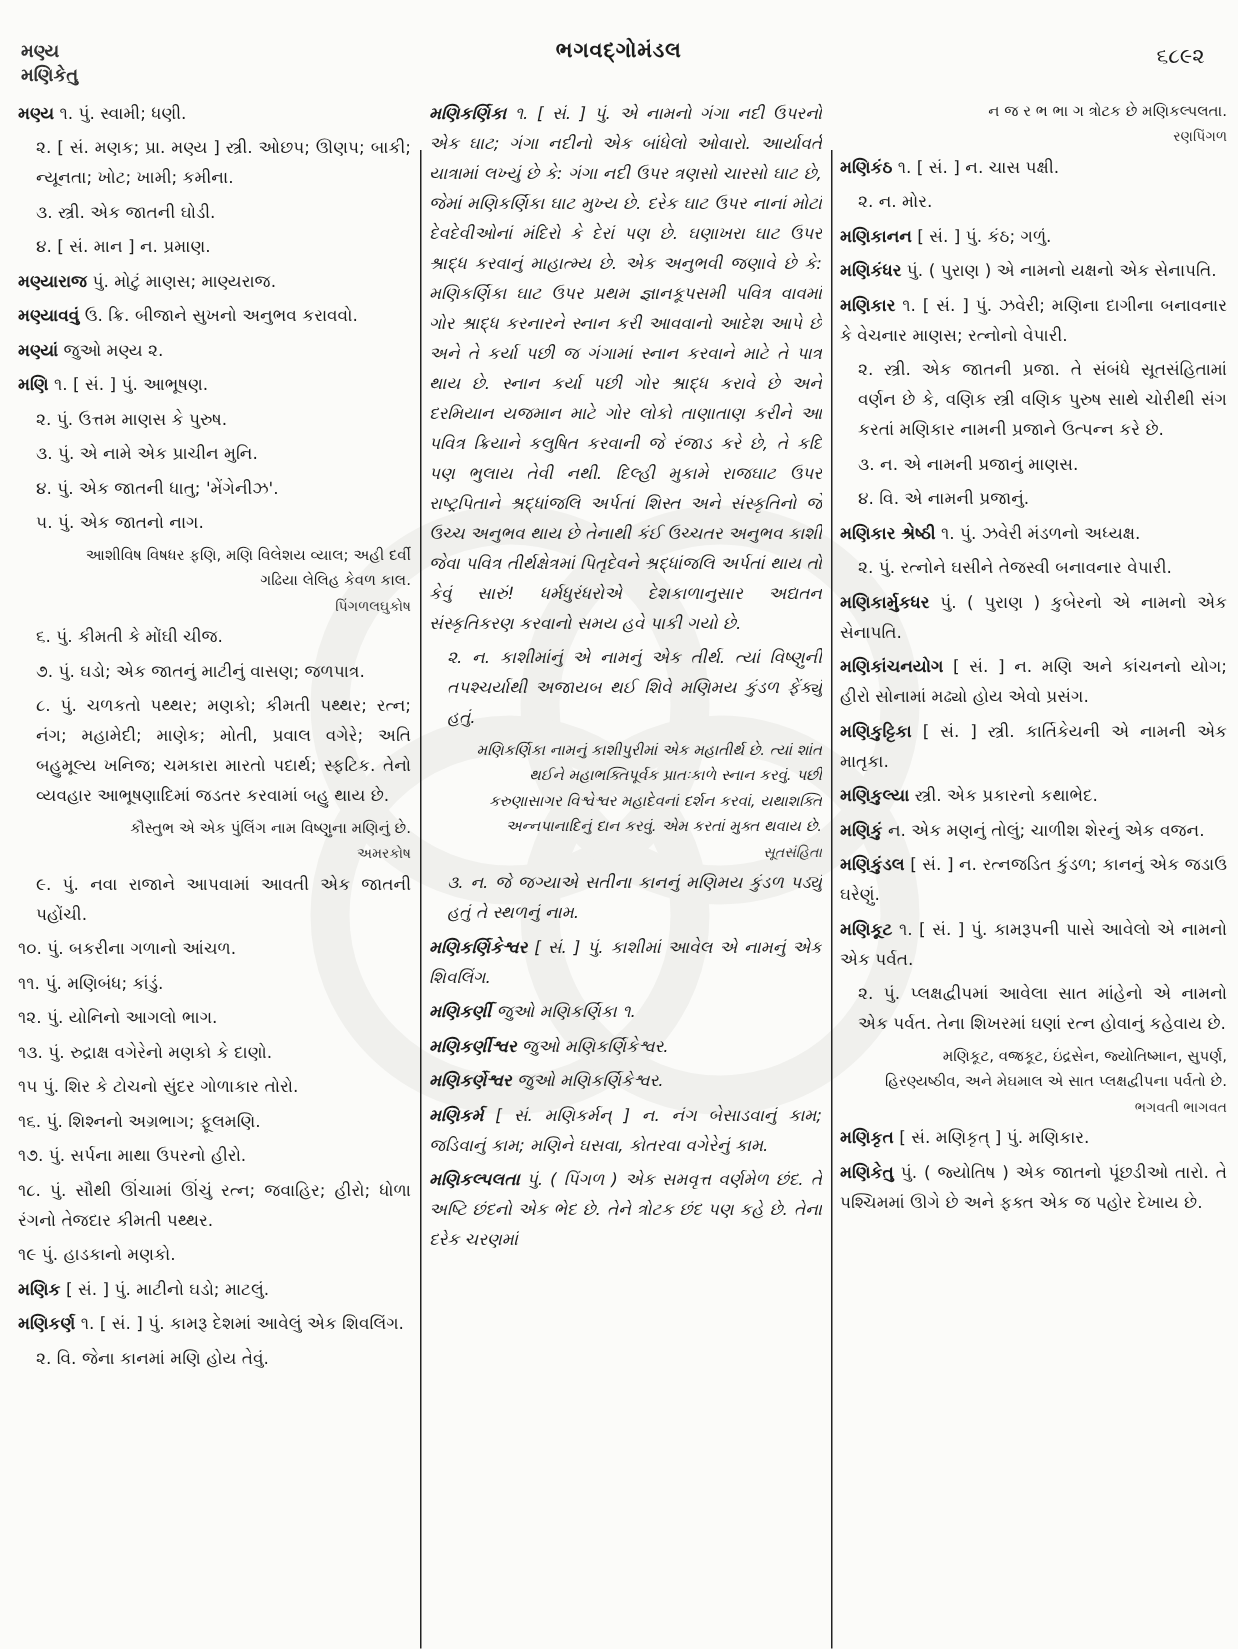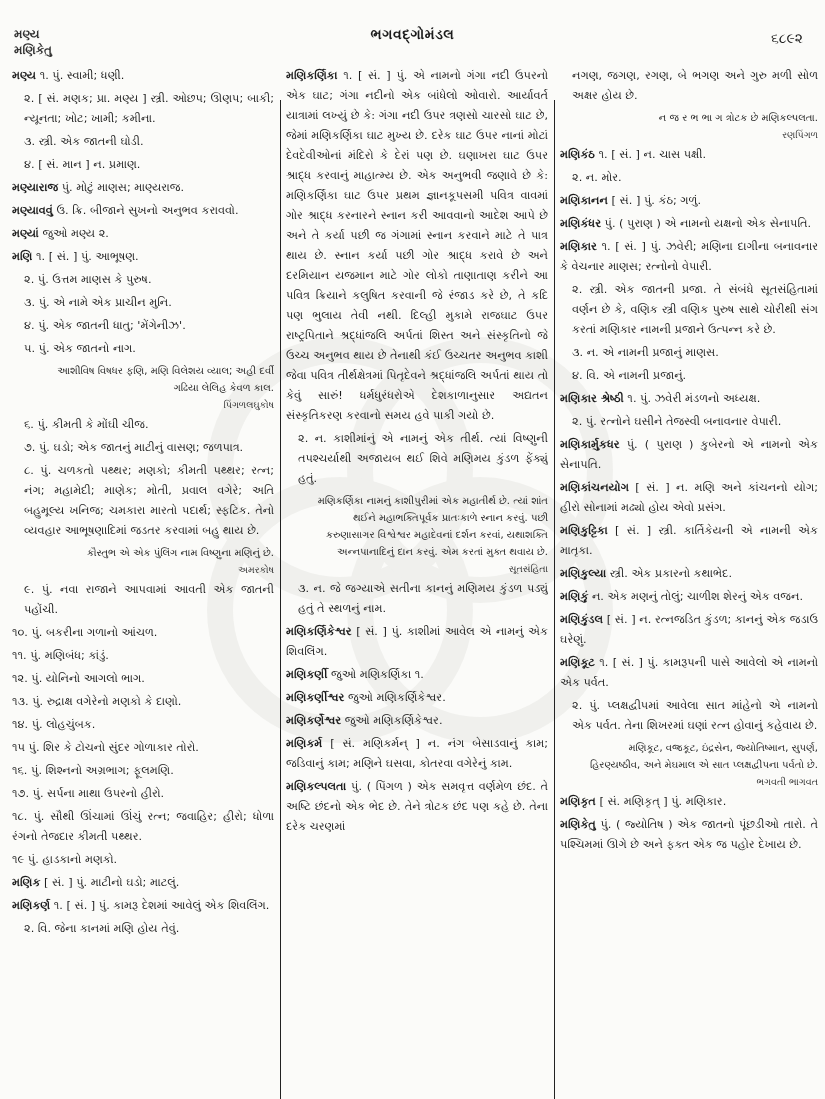--- a/index.html
+++ b/index.html
@@ -14,21 +14,21 @@
   }
   .header {
     position:absolute; left:0; top:0; width:825px; height:60px;
   }
   .guide { position:absolute; left:14px; top:26px; font-size:12px; line-height:16px; font-weight:bold; color:#333; }
   .title { position:absolute; left:0; right:0; top:26px; text-align:center; font-size:14px; font-weight:bold; letter-spacing:0.5px; }
   .pagenum { position:absolute; right:22px; top:30px; font-size:14px; font-weight:normal; }
   .columns { position:absolute; top:66px; left:12px; width:805px; height:1020px; }
   .col { position:absolute; top:0; height:1020px; overflow:hidden; font-size:11.3px; line-height:20px; }
   .col1 { left:0; width:262px; }
-  .col2 { left:274px; width:262px; }
+  .col2 { left:274px; width:262px;font-style:italic; }
   .col3 { left:548px; width:258px; }
   .rule { position:absolute; top:34px; width:1px; background:#222; }
   .rule1 { left:268px; height:1020px; }
   .rule2 { left:542px; height:1020px; }
   .entry { margin:0 0 3px 0; text-align:justify; }
   .sub { padding-left:12px; }
   .hw { font-weight:bold; }
   .quote { font-size:10px; line-height:17px; padding-left:22px; margin:0 0 1px 0;text-align:right; }
   .src { font-size:9.5px; text-align:right; line-height:15px; margin:0 0 3px 0; color:#333; }
 </style>
@@ -72,21 +72,20 @@
       <div class="entry sub"><span>૬. પું. કીમતી કે મોંઘી ચીજ.</span></div>
       <div class="entry sub"><span>૭. પું. ઘડો; એક જાતનું માટીનું વાસણ; જળપાત્ર.</span></div>
       <div class="entry sub"><span>૮. પું. ચળકતો પથ્થર; મણકો; કીમતી પથ્થર; રત્ન; નંગ; મહામેદી; માણેક; મોતી, પ્રવાલ વગેરે; અતિ બહુમૂલ્ય ખનિજ; ચમકારા મારતો પદાર્થ; સ્ફટિક. તેનો વ્યવહાર આભૂષણાદિમાં જડતર કરવામાં બહુ થાય છે.</span></div>
       <div class="quote">કૌસ્તુભ એ એક પુંલિંગ નામ વિષ્ણુના મણિનું છે.</div>
       <div class="src">અમરકોષ</div>
       <div class="entry sub"><span>૯. પું. નવા રાજાને આપવામાં આવતી એક જાતની પહોંચી.</span></div>
       <div class="entry"><span>૧૦. પું. બકરીના ગળાનો આંચળ.</span></div>
       <div class="entry"><span>૧૧. પું. મણિબંધ; કાંડું.</span></div>
       <div class="entry"><span>૧૨. પું. યોનિનો આગલો ભાગ.</span></div>
       <div class="entry"><span>૧૩. પું. રુદ્રાક્ષ વગેરેનો મણકો કે દાણો.</span></div>
-      <div class="entry"><span>૧૪. પું. લોહચુંબક.</span></div>
       <div class="entry"><span>૧૫ પું. શિર કે ટોચનો સુંદર ગોળાકાર તોરો.</span></div>
       <div class="entry"><span>૧૬. પું. શિશ્નનો અગ્રભાગ; ફૂલમણિ.</span></div>
       <div class="entry"><span>૧૭. પું. સર્પના માથા ઉપરનો હીરો.</span></div>
       <div class="entry"><span>૧૮. પું. સૌથી ઊંચામાં ઊંચું રત્ન; જવાહિર; હીરો; ધોળા રંગનો તેજદાર કીમતી પથ્થર.</span></div>
       <div class="entry"><span>૧૯ પું. હાડકાનો મણકો.</span></div>
       <div class="entry"><span class="hw">મણિક</span> <span>[ સં. ] પું. માટીનો ઘડો; માટલું.</span></div>
       <div class="entry"><span class="hw">મણિકર્ણ</span> <span>૧. [ સં. ] પું. કામરૂ દેશમાં આવેલું એક શિવલિંગ.</span></div>
       <div class="entry sub"><span>૨. વિ. જેના કાનમાં મણિ હોય તેવું.</span></div>
     </div>
   <div class="rule rule1"></div>
@@ -98,21 +97,20 @@
       <div class="entry sub"><span>૩. ન. જે જગ્યાએ સતીના કાનનું મણિમય કુંડળ પડ્યું હતું તે સ્થળનું નામ.</span></div>
       <div class="entry"><span class="hw">મણિકર્ણિકેશ્વર</span> <span>[ સં. ] પું. કાશીમાં આવેલ એ નામનું એક શિવલિંગ.</span></div>
       <div class="entry"><span class="hw">મણિકર્ણી</span> <span>જુઓ મણિકર્ણિકા ૧.</span></div>
       <div class="entry"><span class="hw">મણિકર્ણીશ્વર</span> <span>જુઓ મણિકર્ણિકેશ્વર.</span></div>
       <div class="entry"><span class="hw">મણિકર્ણેશ્વર</span> <span>જુઓ મણિકર્ણિકેશ્વર.</span></div>
       <div class="entry"><span class="hw">મણિકર્મ</span> <span>[ સં. મણિકર્મન્ ] ન. નંગ બેસાડવાનું કામ; જડિવાનું કામ; મણિને ઘસવા, કોતરવા વગેરેનું કામ.</span></div>
       <div class="entry"><span class="hw">મણિકલ્પલતા</span> <span>પું. ( પિંગળ ) એક સમવૃત્ત વર્ણમેળ છંદ. તે અષ્ટિ છંદનો એક ભેદ છે. તેને ત્રોટક છંદ પણ કહે છે. તેના દરેક ચરણમાં</span></div>
     </div>
   <div class="rule rule2"></div>
   <div class="col col3">
-      <div class="entry sub"><span>નગણ, જગણ, રગણ, બે ભગણ અને ગુરુ મળી સોળ અક્ષર હોય છે.</span></div>
       <div class="quote">ન જ ર ભ ભા ગ ત્રોટક છે મણિકલ્પલતા.</div>
       <div class="src">રણપિંગળ</div>
       <div class="entry"><span class="hw">મણિકંઠ</span> <span>૧. [ સં. ] ન. ચાસ પક્ષી.</span></div>
       <div class="entry sub"><span>૨. ન. મોર.</span></div>
       <div class="entry"><span class="hw">મણિકાનન</span> <span>[ સં. ] પું. કંઠ; ગળું.</span></div>
       <div class="entry"><span class="hw">મણિકંધર</span> <span>પું. ( પુરાણ ) એ નામનો યક્ષનો એક સેનાપતિ.</span></div>
       <div class="entry"><span class="hw">મણિકાર</span> <span>૧. [ સં. ] પું. ઝવેરી; મણિના દાગીના બનાવનાર કે વેચનાર માણસ; રત્નોનો વેપારી.</span></div>
       <div class="entry sub"><span>૨. સ્ત્રી. એક જાતની પ્રજા. તે સંબંધે સૂતસંહિતામાં વર્ણન છે કે, વણિક સ્ત્રી વણિક પુરુષ સાથે ચોરીથી સંગ કરતાં મણિકાર નામની પ્રજાને ઉત્પન્ન કરે છે.</span></div>
       <div class="entry sub"><span>૩. ન. એ નામની પ્રજાનું માણસ.</span></div>
       <div class="entry sub"><span>૪. વિ. એ નામની પ્રજાનું.</span></div>

